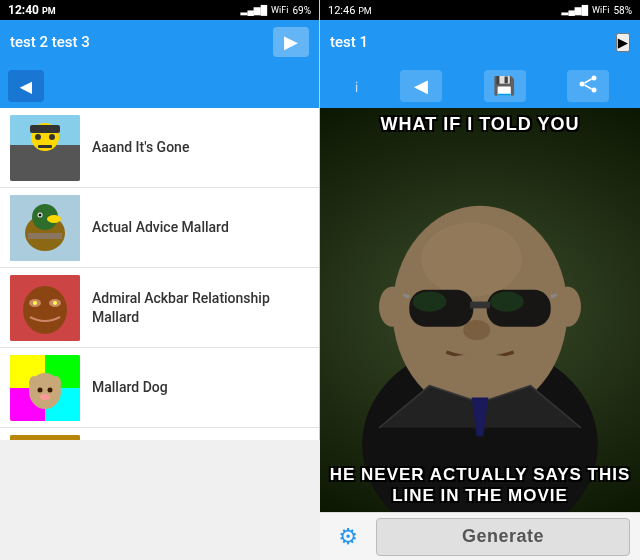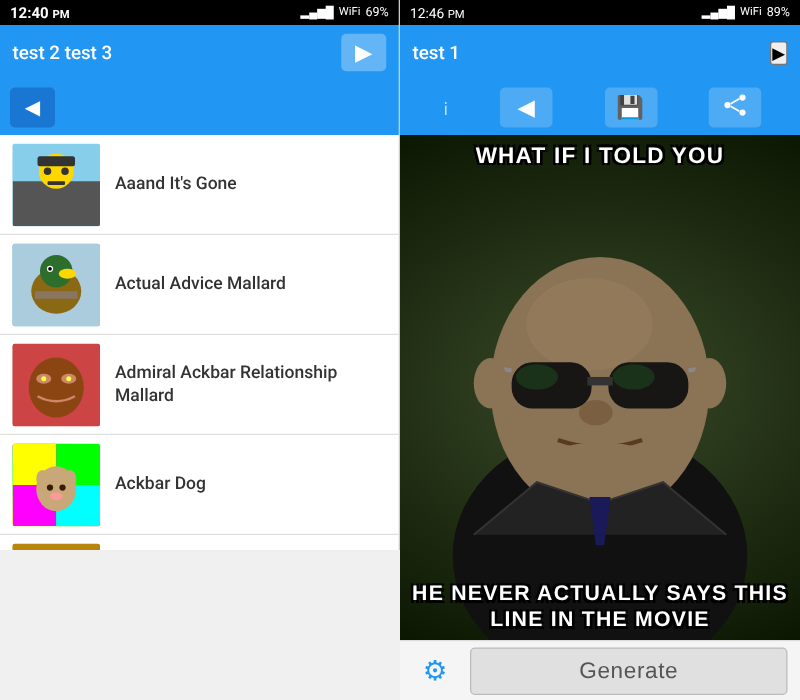--- a/index.html
+++ b/index.html
@@ -285,21 +285,21 @@
       height: 36px;
     }
 
     .generate-btn {
       flex: 1;
       height: 38px;
       background: #e0e0e0;
       border: 1px solid #bbb;
       border-radius: 4px;
       font-size: 18px;
-      font-weight: normal;
+      font-weight: bold;
       color: #555;
       cursor: pointer;
       letter-spacing: 0.5px;
     }
   </style>
 </head>
 <body>
 
 <div class="left-panel">
 
@@ -384,21 +384,21 @@
           <rect x="0" y="33" width="35" height="33" fill="#f0f"></rect>
           <rect x="35" y="33" width="35" height="33" fill="#0ff"></rect>
           <ellipse cx="35" cy="36" rx="16" ry="18" fill="#C8A878"></ellipse>
           <ellipse cx="24" cy="28" rx="5" ry="7" fill="#C8A878"></ellipse>
           <ellipse cx="46" cy="28" rx="5" ry="7" fill="#C8A878"></ellipse>
           <circle cx="30" cy="35" r="2.5" fill="#3a1a00"></circle>
           <circle cx="40" cy="35" r="2.5" fill="#3a1a00"></circle>
           <ellipse cx="35" cy="42" rx="5" ry="3" fill="#ff9999"></ellipse>
         </svg>
       </div>
-      <span class="meme-name">Ackbar Dog</span>
+      <span class="meme-name">Mallard Dog</span>
     </div>
 
     <div class="meme-item">
       <div class="meme-thumb thumb-god">
         <svg width="70" height="66" viewBox="0 0 70 66">
           <rect width="70" height="66" fill="#b8860b"></rect>
           <circle cx="35" cy="25" r="16" fill="#DEB887"></circle>
           <path d="M19 25 Q20 8 35 8 Q50 8 51 25" fill="#f0f0d0"></path>
           <circle cx="28" cy="22" r="2.5" fill="#555"></circle>
           <circle cx="42" cy="22" r="2.5" fill="#555"></circle>
@@ -422,21 +422,21 @@
 <div class="right-panel">
 
   <div class="right-status-bar">
     <span class="time">
       <span>12:46</span>
       <span style="font-size:9px;">PM</span>
     </span>
     <div class="status-icons">
       <span style="font-size:9px;">▂▄▆█</span>
       <span style="font-size:9px;">WiFi</span>
-      <span>89%</span>
+      <span>58%</span>
     </div>
   </div>
 
   <div class="right-top-bar">
     <span class="tab-title">test 1</span>
     <button class="arrow-btn">
       <span>▶</span>
     </button>
   </div>
 

